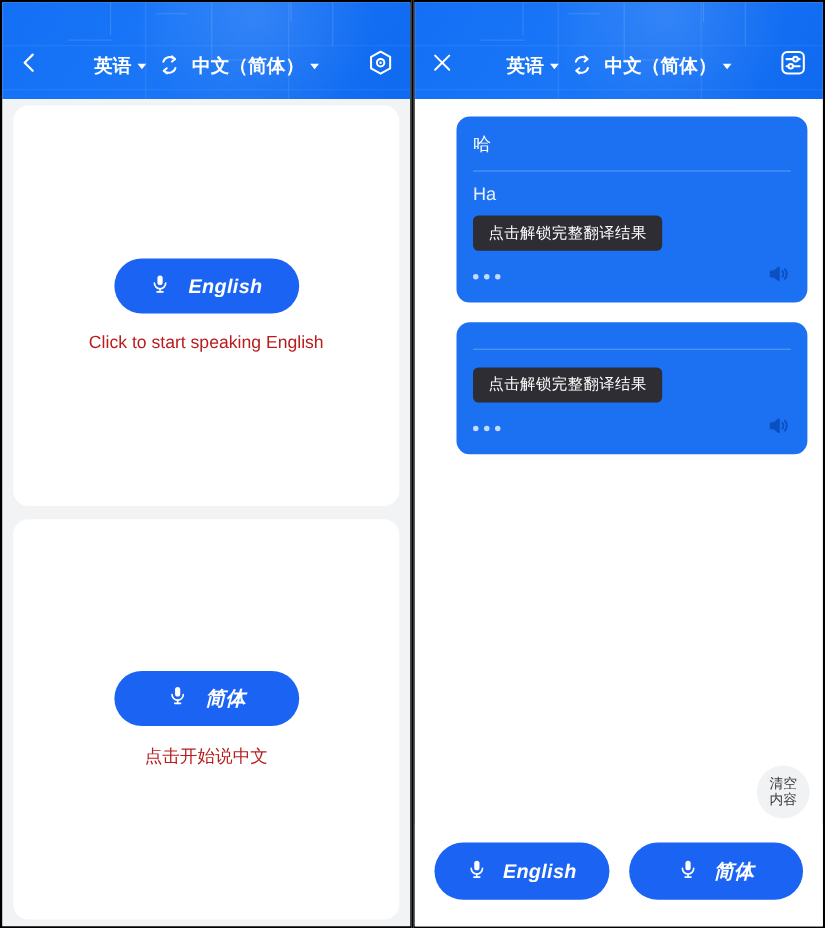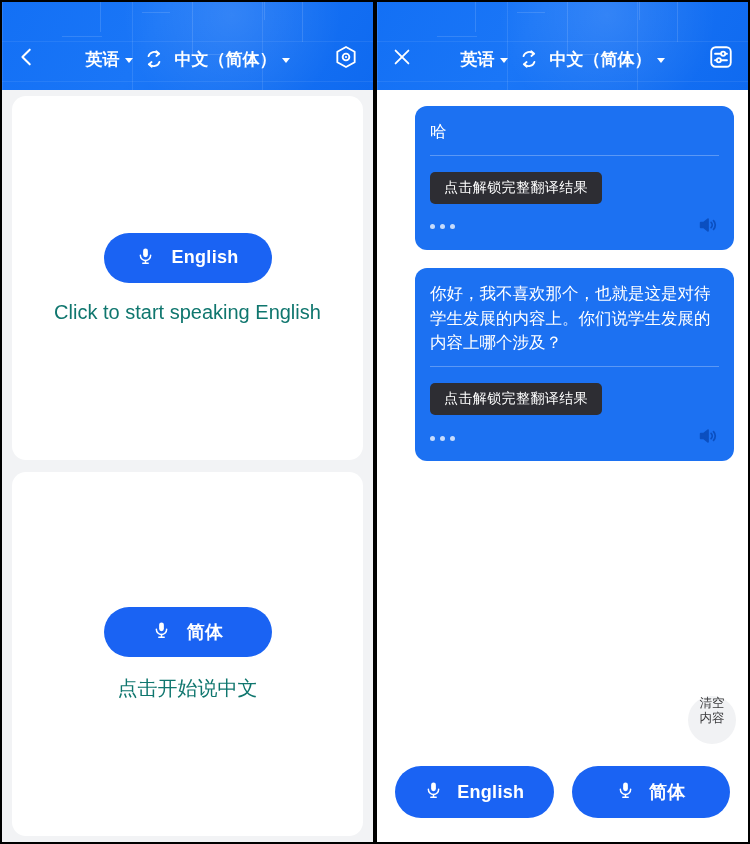--- a/index.html
+++ b/index.html
@@ -125,22 +125,23 @@
     height: 50px;
     min-width: 168px;
     padding: 0 26px;
     display: flex; align-items: center; justify-content: center;
     gap: 16px;
     cursor: pointer;
   }
   .mic-btn .label {
     color: #fff; font-size: 18px; font-weight: bold;
     letter-spacing: .3px;
-  }
-  .card-hint { color: #0f766e; font-size: 20px; }
+    font-style: italic;
+  }
+  .card-hint { color: #b91c1c; font-size: 16px; }
 
   
   .chat {
     height: calc(844px - 88px);
     display: flex; flex-direction: column;
     position: relative;
     background: #fff;
   }
   .chat-scroll {
     flex: 1;
@@ -197,21 +198,21 @@
   .speaker { cursor: pointer; }
 
   
   .clear-btn {
     position: absolute;
     right: 12px; bottom: 102px;
     width: 48px; height: 48px;
     border-radius: 50%;
     background: #F1F2F4;
     display: flex; flex-direction: column;
-    align-items: center; 
+    align-items: center; justify-content: center;
     font-size: 12.5px; color: #3A3A3C;
     line-height: 1.22;
     cursor: pointer;
     z-index: 5;
   }
 
   .chat-bottom {
     height: 96px;
     background: #fff;
     display: flex; align-items: center; justify-content: center;
@@ -374,58 +375,58 @@
           </span>
         </div>
       </div>
     </div>
 
     <div class="chat">
       <div class="chat-scroll">
 
         <div class="bubble">
           <div class="src">哈</div>
+          <div class="divider"></div>
+          <div class="dst">Ha</div>
+          <div class="unlock">点击解锁完整翻译结果</div>
+          <div class="bubble-foot">
+            <span class="dots">
+              <span></span>
+                <span></span>
+                <span></span>
+            </span>
+            <span class="speaker">
+              <svg width="22" height="22" viewBox="0 0 24 24" fill="none" stroke="#0B4FC0" stroke-width="1.9" stroke-linecap="round" stroke-linejoin="round">
+                <path d="M4 9.5h3.2L12 5.6v12.8L7.2 14.5H4z" fill="#0B4FC0"></path>
+                <path d="M15.4 9.2a4 4 0 0 1 0 5.6"></path>
+                <path d="M18 7.2a7 7 0 0 1 0 9.6"></path>
+              </svg>
+            </span>
+          </div>
+        </div>
+
+        <div class="bubble">
           <div class="divider"></div>
           <div class="unlock">点击解锁完整翻译结果</div>
           <div class="bubble-foot">
             <span class="dots">
               <span></span>
                 <span></span>
                 <span></span>
             </span>
             <span class="speaker">
               <svg width="22" height="22" viewBox="0 0 24 24" fill="none" stroke="#0B4FC0" stroke-width="1.9" stroke-linecap="round" stroke-linejoin="round">
                 <path d="M4 9.5h3.2L12 5.6v12.8L7.2 14.5H4z" fill="#0B4FC0"></path>
                 <path d="M15.4 9.2a4 4 0 0 1 0 5.6"></path>
                 <path d="M18 7.2a7 7 0 0 1 0 9.6"></path>
               </svg>
             </span>
           </div>
         </div>
 
-        <div class="bubble">
-          <div class="src">你好，我不喜欢那个，也就是这是对待学生发展的内容上。你们说学生发展的内容上哪个涉及？</div>
-          <div class="divider"></div>
-          <div class="unlock">点击解锁完整翻译结果</div>
-          <div class="bubble-foot">
-            <span class="dots">
-              <span></span>
-                <span></span>
-                <span></span>
-            </span>
-            <span class="speaker">
-              <svg width="22" height="22" viewBox="0 0 24 24" fill="none" stroke="#0B4FC0" stroke-width="1.9" stroke-linecap="round" stroke-linejoin="round">
-                <path d="M4 9.5h3.2L12 5.6v12.8L7.2 14.5H4z" fill="#0B4FC0"></path>
-                <path d="M15.4 9.2a4 4 0 0 1 0 5.6"></path>
-                <path d="M18 7.2a7 7 0 0 1 0 9.6"></path>
-              </svg>
-            </span>
-          </div>
-        </div>
-
       </div>
 
       <div class="clear-btn">
         <span>清空</span>
         <span>内容</span>
       </div>
 
       <div class="chat-bottom">
         <div class="mic-btn">
           <span>

